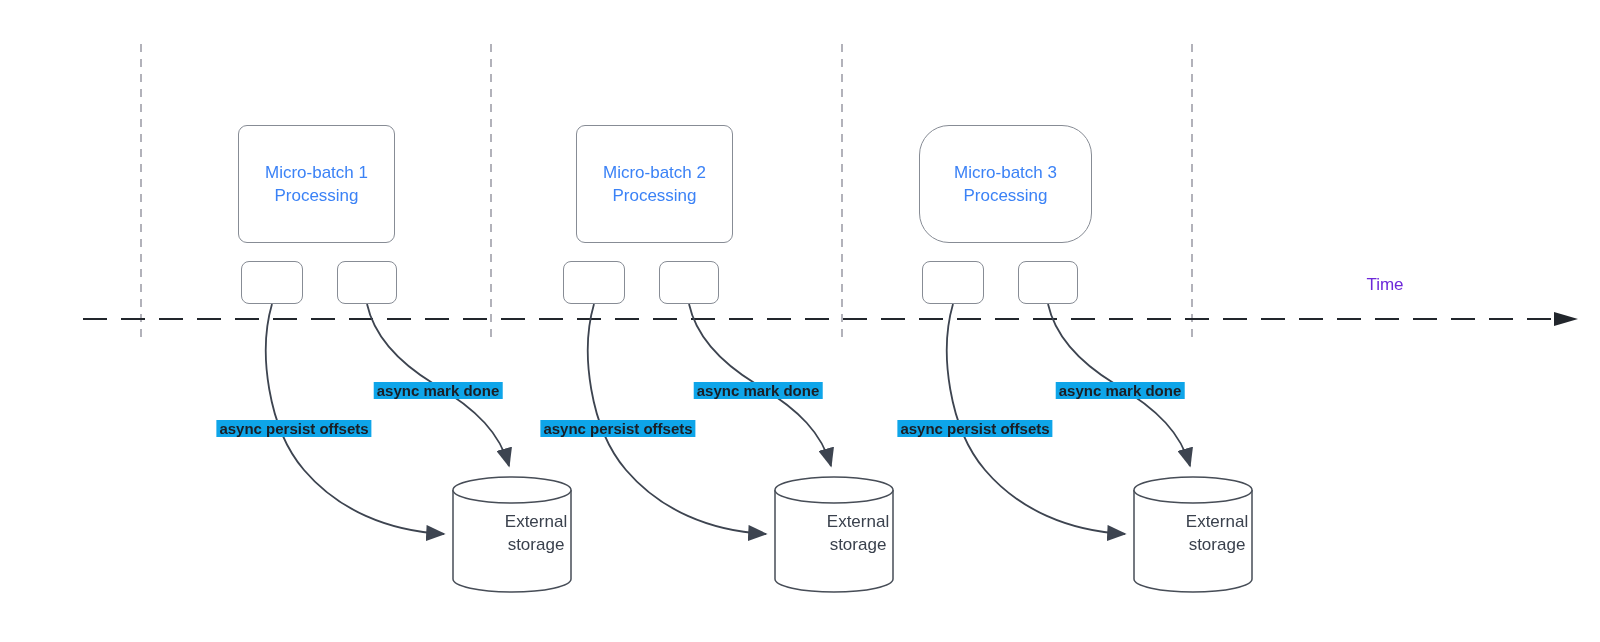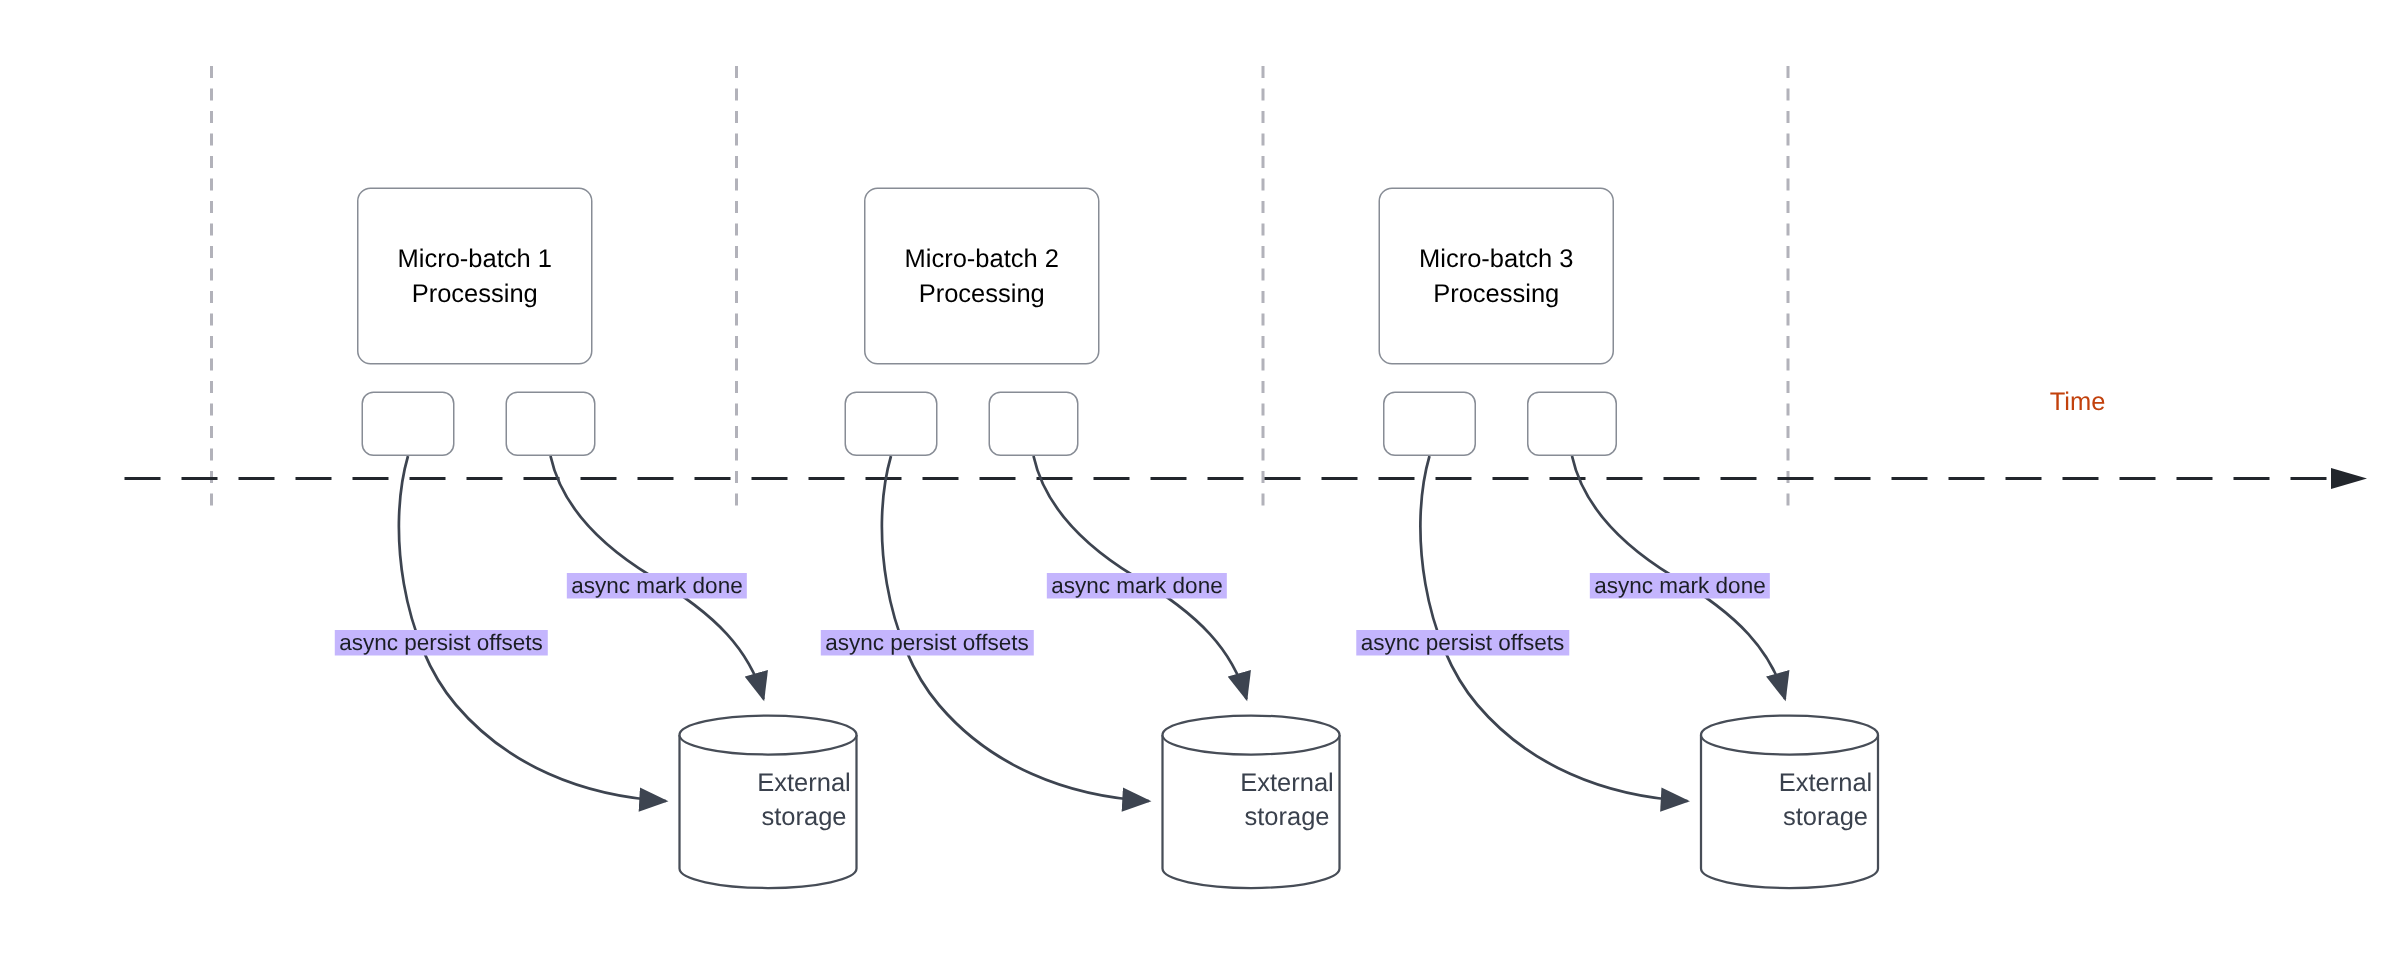--- a/index.html
+++ b/index.html
@@ -12,49 +12,50 @@
   }
   .layer{position:absolute;left:0;top:0;}
   .node{
     position:absolute;
     box-sizing:border-box;
     background:#ffffff;
     border:1.5px solid #878c95;
     border-radius:9px;
     display:flex;align-items:center;justify-content:center;
     text-align:center;
-    color:#000000;
+    color:#3b82f6;
     font-size:17px;line-height:23px;
   }
   .node.small{border-radius:8px;}
   .arrow-label{
     position:absolute;
     transform:translateX(-50%);
-    font-size:15px;font-weight:normal;
+    font-size:15px;font-weight:bold;
     color:#1b1e24;
     white-space:nowrap;
-    background:#c4b5fd;
+    background:#0ea5e9;
     padding:0 3px;
     z-index:3;
   }
   .storage-label{
     position:absolute;
     width:118px;
     text-align:center;
     font-size:17px;line-height:23px;
     color:#3a414d;
     z-index:3;
     margin-left:24px;
   }
   .time-label{
     position:absolute;
     transform:translateX(-50%);
     font-size:17px;
-    color:#c2410c;
+    color:#6d28d9;
     z-index:3;
+    margin-top:17px;
   }
   svg{display:block;}
 </style>
 </head>
 <body>
 
 <div class="canvas">
 
   <svg class="layer" width="1600" height="642" viewBox="0 0 1600 642">
     <defs>
@@ -116,21 +117,21 @@
   </div>
   <div class="node small" style="left:563px;top:261px;width:62px;height:43px;"></div>
   <div class="node small" style="left:659px;top:261px;width:60px;height:43px;"></div>
   <div class="arrow-label" style="left:618px;top:420px;">async persist offsets</div>
   <div class="arrow-label" style="left:758px;top:382px;">async mark done</div>
   <div class="storage-label" style="left:775px;top:510px;">
     <div>External</div>
     <div>storage</div>
   </div>
 
-  <div class="node" style="left:919px;top:125px;width:157px;height:118px;">
+  <div class="node" style="left:919px;top:125px;width:173px;height:118px;border-radius:30px;">
     <div>
       <div>Micro-batch 3</div>
       <div>Processing</div>
     </div>
   </div>
   <div class="node small" style="left:922px;top:261px;width:62px;height:43px;"></div>
   <div class="node small" style="left:1018px;top:261px;width:60px;height:43px;"></div>
   <div class="arrow-label" style="left:975px;top:420px;">async persist offsets</div>
   <div class="arrow-label" style="left:1120px;top:382px;">async mark done</div>
   <div class="storage-label" style="left:1134px;top:510px;">

